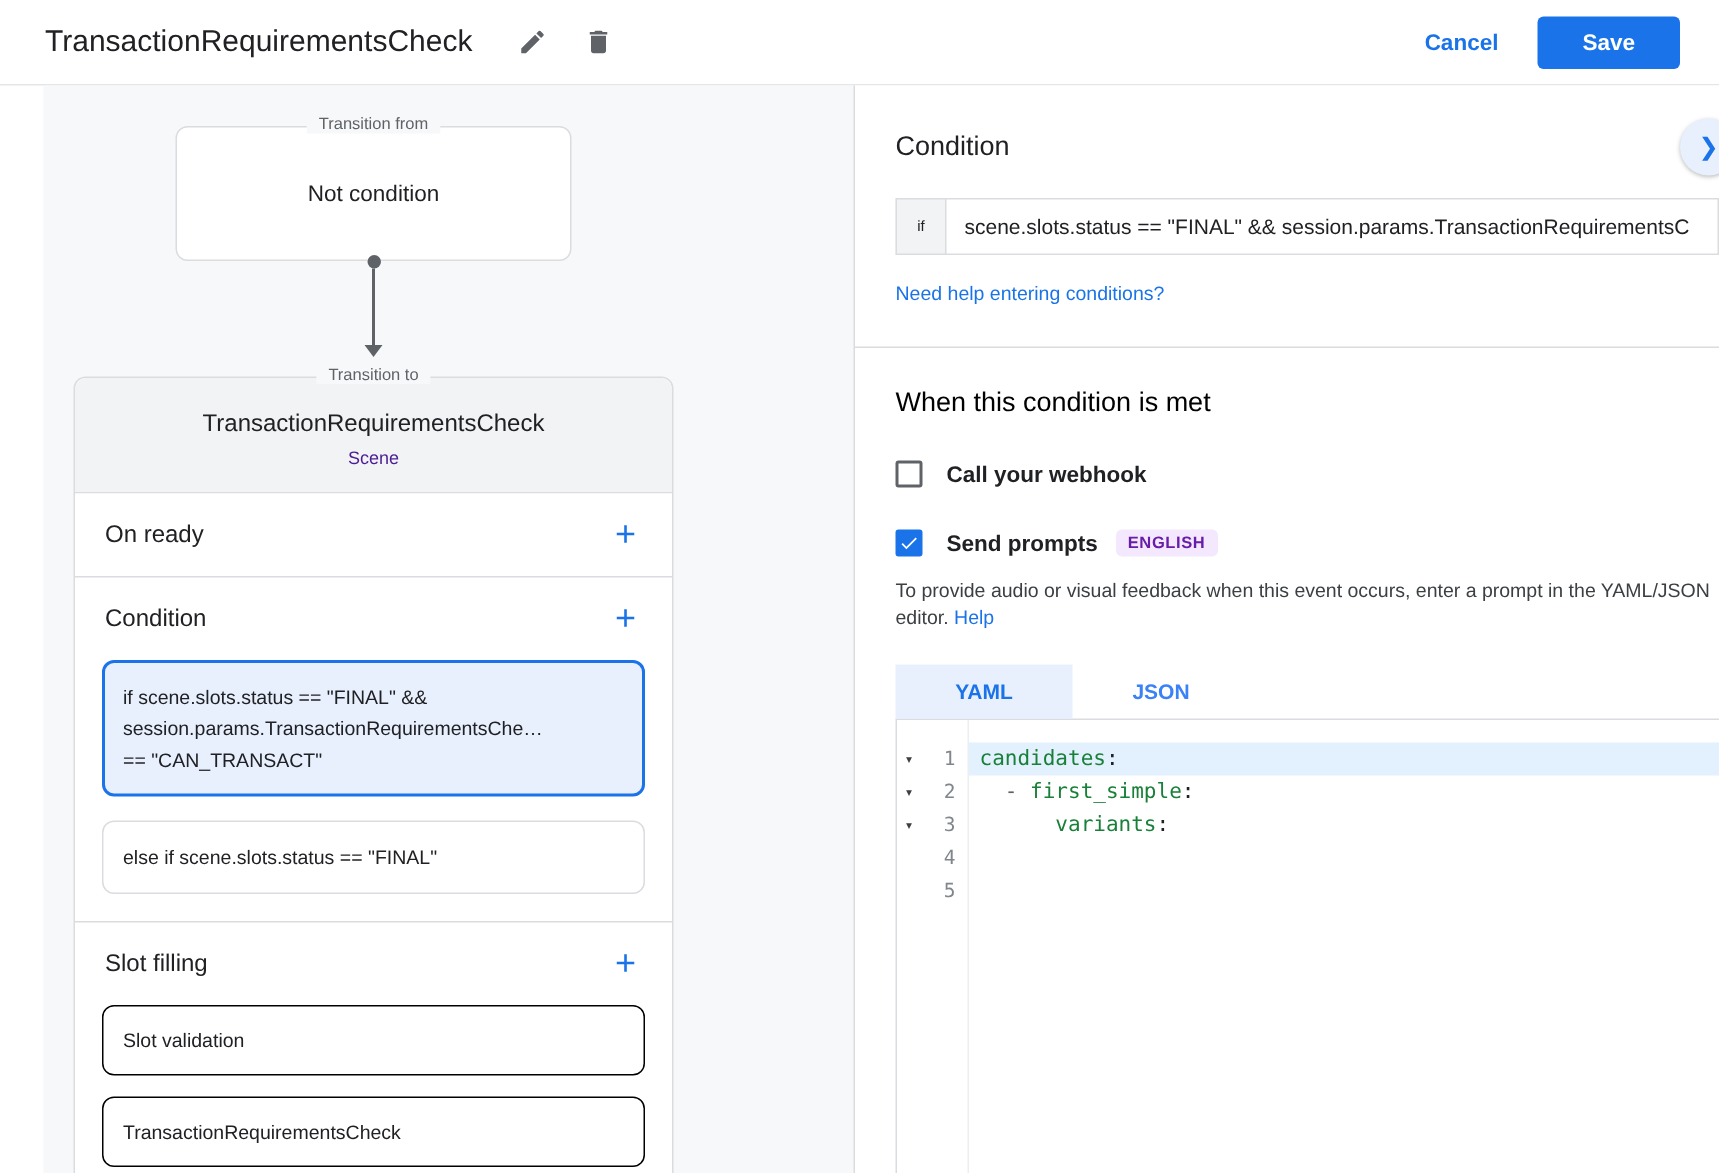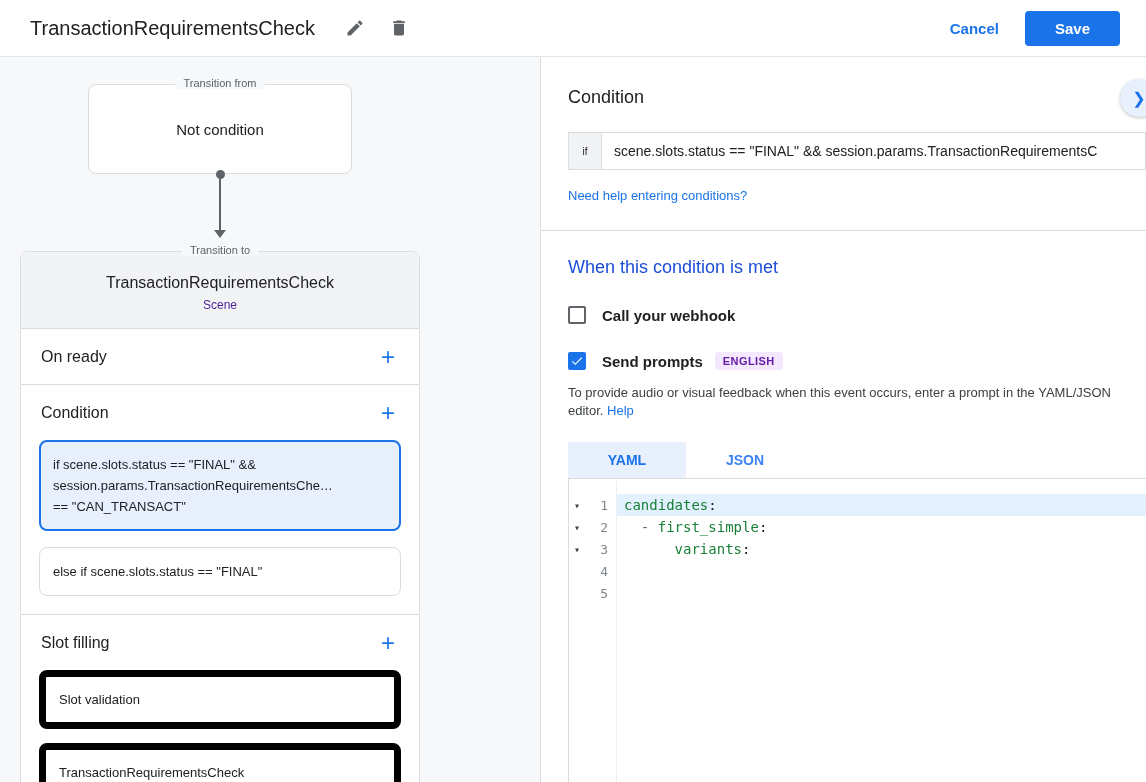--- a/index.html
+++ b/index.html
@@ -19,21 +19,21 @@
   .page-title { font-size:20px; font-weight:400; color:#202124; margin-right:14px; }
   .icon-btn { background:none; border:none; width:36px; height:36px; border-radius:50%;
     display:flex; align-items:center; justify-content:center; cursor:pointer; }
   .icon-btn svg { fill:#5f6368; }
   .hdr-right { display:flex; align-items:center; gap:26px; }
   .cancel-btn { background:none; border:none; color:#1a73e8; font-size:15px; font-weight:700; cursor:pointer; font-family:inherit; }
   .save-btn { background:#1a73e8; border:none; color:#fff; font-size:15px; font-weight:700;
     padding:9px 30px; border-radius:4px; cursor:pointer; font-family:Liberation Sans, sans-serif; }
 
   
-  .body { display:flex; height:725px; }
+  .body { display:flex; height:725px;padding-left:29px; }
   .left-panel { width:541px; background:#f7f8f9; border-right:1px solid #dadce0;
     padding-top:27px; overflow:hidden; flex-shrink:0; }
   .graph { width:400px; margin-left:20px; display:flex; flex-direction:column; align-items:center; }
 
   .legend-box { position:relative; background:#fff; border:1px solid #dadce0; border-radius:8px; }
   .box-label { position:absolute; top:-8px; left:50%; transform:translateX(-50%);
     background:#f7f8f9; padding:0 8px; font-size:11px; color:#5f6368; white-space:nowrap; }
 
   .tfrom-box { width:264px; height:90px; display:flex; align-items:center; justify-content:center; }
   .tfrom-value { font-size:15px; color:#202124; }
@@ -53,38 +53,38 @@
   .section:last-child { border-bottom:none; }
   .section-head { display:flex; justify-content:space-between; align-items:center; height:55px; padding:0 20px; }
   .section-label { font-size:16px; color:#202124; }
   .plus-btn { background:none; border:none; color:#1a73e8; font-size:24px; font-weight:400;
     line-height:1; cursor:pointer; padding:4px; font-family:inherit; }
   .cards { padding:0 18px 18px; }
   .cond-card { border:1px solid #dadce0; background:#fff; border-radius:8px; padding:13px 13px;
     font-size:13px; line-height:21px; color:#202124; white-space:pre-line; cursor:pointer; margin-bottom:16px; }
   .cond-card:last-child { margin-bottom:0; }
   .cond-card.selected { background:#e8f0fe; border:2px solid #1a73e8; padding:12px 12px; }
-  .slot-card { border:7px solid #000000; background:#fff; border-radius:8px; padding:15px 13px;
+  .slot-card { border:1px solid #000000; background:#fff; border-radius:8px; padding:15px 13px;
     font-size:13px; color:#202124; cursor:pointer; margin-bottom:14px; }
   .slot-card:last-child { margin-bottom:0; }
 
   
   .right-panel { flex:1; position:relative; padding:30px 0 0 27px; background:#fff; overflow:hidden; }
   .rp-title { font-size:18px; font-weight:400; color:#202124; }
   .collapse-fab { position:absolute; top:22px; right:-12px; width:38px; height:38px; border-radius:50%;
     background:#e8f0fe; border:none; box-shadow:0 1px 3px rgba(60,64,67,.35); cursor:pointer;
     display:flex; align-items:center; justify-content:center; color:#1a73e8; font-size:16px; }
   .if-row { display:flex; margin-top:24px; height:38px; }
   .if-box { width:34px; background:#f1f3f4; border:1px solid #dadce0; display:flex;
     align-items:center; justify-content:center; font-size:10px; color:#202124; flex-shrink:0; }
   .if-input { flex:1; border:1px solid #dadce0; margin-left:-1px; padding:0 12px; font-size:14px;
     color:#202124; outline:none; font-family:"Liberation Sans", sans-serif; background:#fff; }
   .help-link { display:inline-block; margin-top:18px; color:#1a73e8; font-size:13px; text-decoration:none; cursor:pointer; }
   .rp-divider { border:none; border-top:1px solid #dadce0; margin:26px 0 0 -27px; }
-  .when-title { font-size:18px; font-weight:400; margin-top:26px; color:#1d4ed8; }
+  .when-title { font-size:18px; font-weight:400; margin-top:26px; color:#000000; }
 
   .check-row { display:flex; align-items:center; margin-top:28px; }
   .checkbox { width:18px; height:18px; border:2px solid #5f6368; border-radius:2px; background:#fff;
     cursor:pointer; flex-shrink:0; display:flex; align-items:center; justify-content:center; }
   .checkbox.checked { background:#1a73e8; border-color:#1a73e8; }
   .check-label { margin-left:16px; font-size:15px; font-weight:700; color:#202124; }
   .lang-badge { margin-left:12px; background:#f3e8fd; color:#681da8; font-size:11px; font-weight:700;
     padding:3px 8px; border-radius:4px; letter-spacing:.4px; }
 
   .prompt-help { margin-top:14px; font-size:13px; line-height:18px; color:#3c4043; max-width:565px; }

